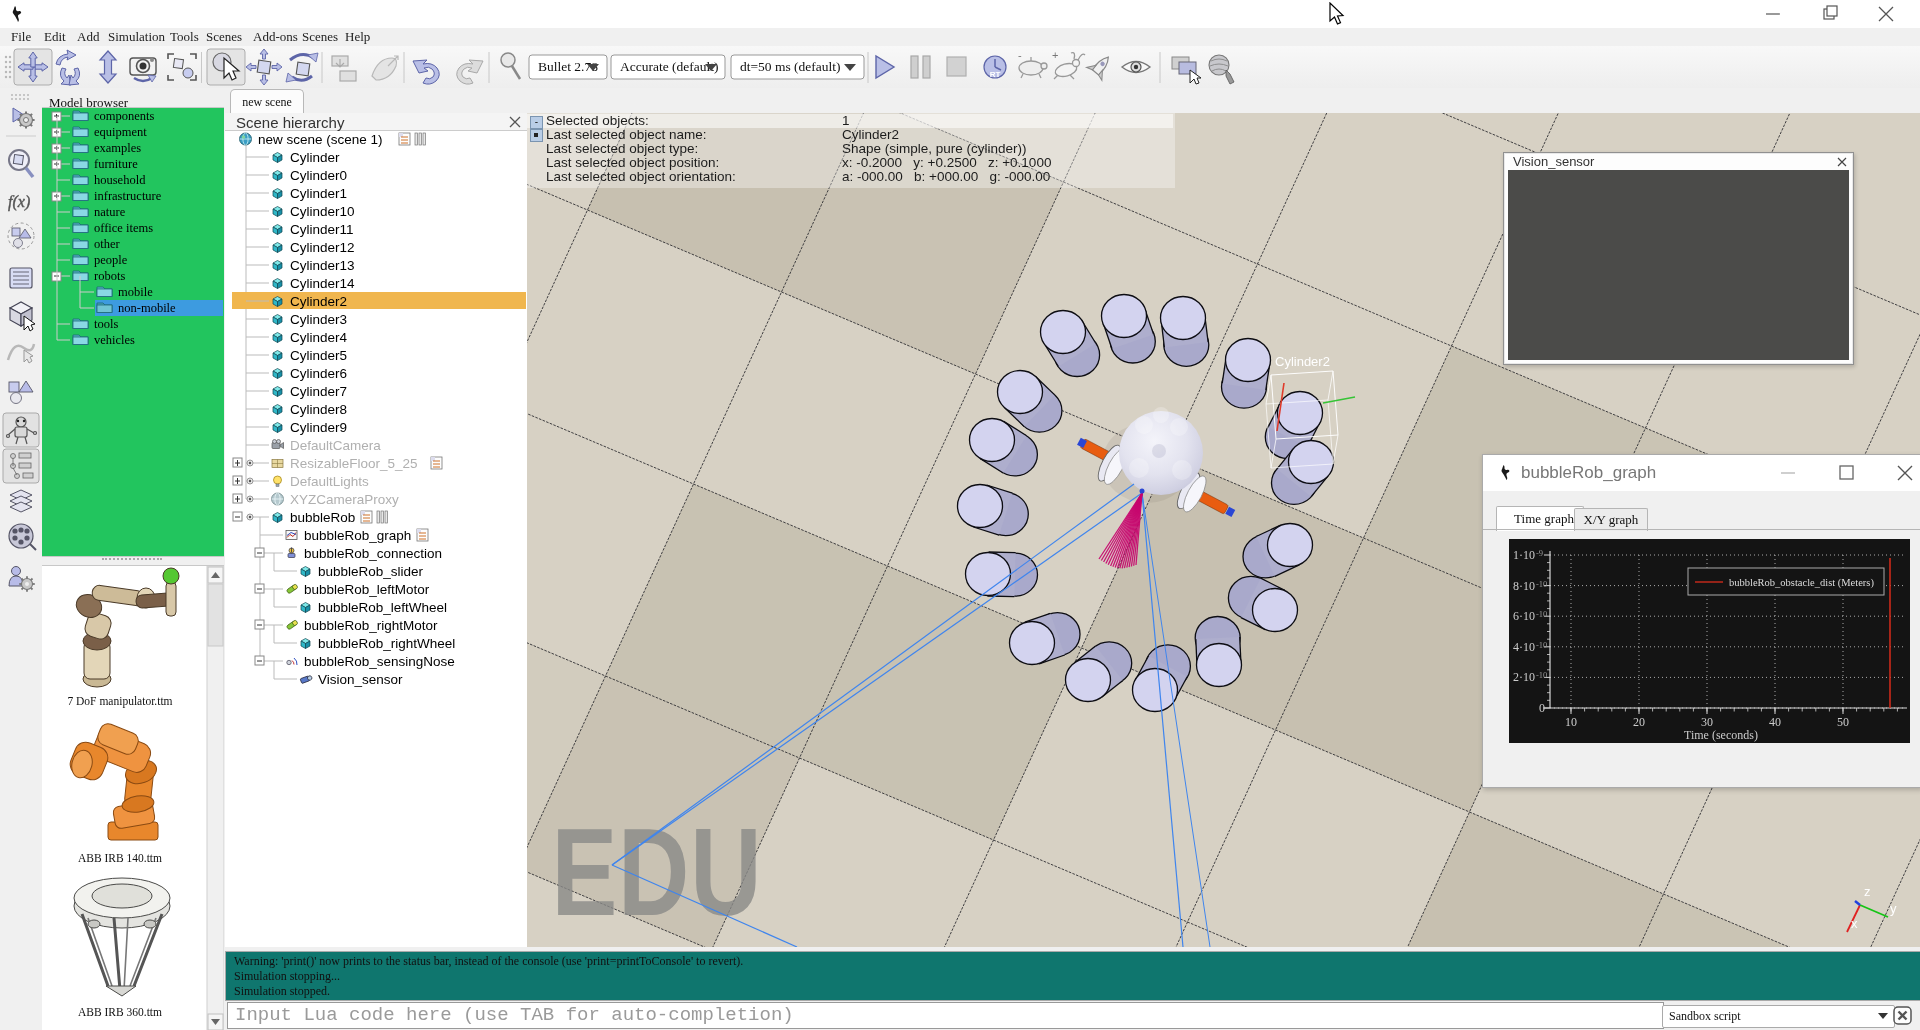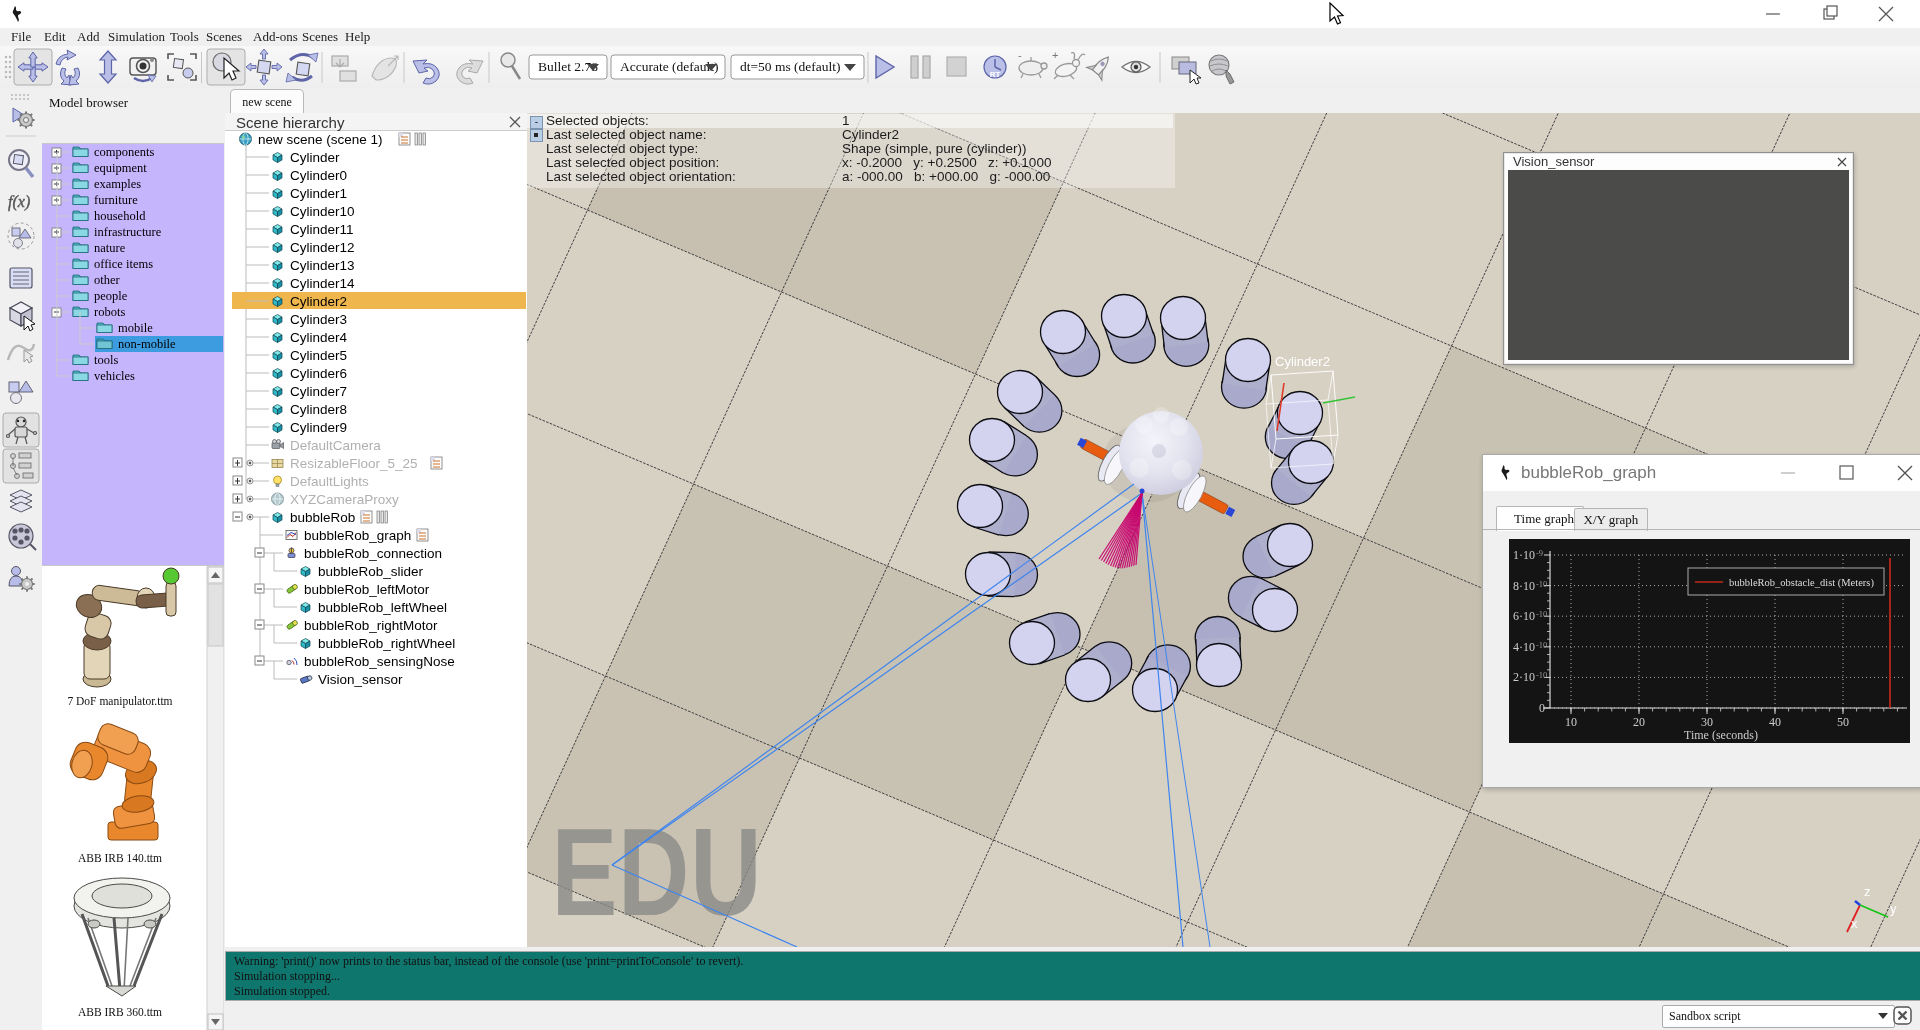--- a/index.html
+++ b/index.html
@@ -12,21 +12,21 @@
   #menubar span{position:absolute;top:1px;}
   #toolbar{position:absolute;left:0;top:46px;width:1920px;height:42px;
     background:linear-gradient(#f8f8f8,#eeeeee);border-bottom:1px solid #d8d8d8;}
   #tabrow{position:absolute;left:0;top:88px;width:1920px;height:25px;background:#f0f0f0;border-bottom:1px solid #ffffff;}
   #newscenetab{position:absolute;left:230px;top:1px;width:72px;height:24px;background:#fcfcfc;
     border:1px solid #b8b8b8;border-bottom:none;border-radius:5px 5px 0 0;
     font-family:"Liberation Serif",serif;font-size:12px;text-align:center;line-height:24px;color:#111;}
   #leftstrip{position:absolute;left:0;top:88px;width:42px;height:942px;background:#f0f0f0;border-right:1px solid #d4d4d4;}
   #modelbrowser{position:absolute;left:42px;top:88px;width:183px;height:942px;background:#f0f0f0;}
   #mbheader{position:absolute;left:7px;top:7px;font-family:"Liberation Serif",serif;font-size:13px;color:#111;}
-  #mbtree{position:absolute;left:0px;top:19px;width:182px;height:448px;background:#c4b5fd;border-top:1px solid #c8c8c8;border-bottom:1px solid #c8c8c8;margin-top:36px;}
+  #mbtree{position:absolute;left:0px;top:19px;width:182px;height:448px;background:#22c55e;border-top:1px solid #c8c8c8;border-bottom:1px solid #c8c8c8;}
   #mbthumbs{position:absolute;left:0px;top:477px;width:182px;height:465px;background:#ffffff;border-top:1px solid #c8c8c8;}
   #hierpanel{position:absolute;left:225px;top:113px;width:302px;height:834px;background:#ffffff;border-right:1px solid #c0c0c0;}
   #hierheader{position:absolute;left:0;top:0;width:302px;height:17px;background:#f4f4f4;border-bottom:1px solid #cccccc;}
   #viewport{position:absolute;left:527px;top:113px;width:1393px;height:834px;background:#d6d0c3;overflow:hidden;}
   #statusbar{position:absolute;left:225px;top:951px;width:1694px;height:48px;background:#0f766e;border:1px solid #aaaaaa;
     font-family:"Liberation Serif",serif;font-size:12px;color:#111;}
   #inputrow{position:absolute;left:225px;top:1002px;width:1695px;height:28px;background:#f0f0f0;}
   #luainput{position:absolute;left:2px;top:0px;width:1428px;height:25px;background:#ffffff;border:1px solid #999;
     font-family:"Liberation Mono",monospace;font-size:19px;color:#9a9a9a;line-height:25px;padding-left:7px;}
   #sandbox{position:absolute;left:1437px;top:3px;width:225px;height:21px;background:#ffffff;border:1px solid #aaa;border-radius:2px;
@@ -967,20 +967,21 @@
   <div style="position:absolute;left:19px;top:42px">Last selected object position:</div>
       <div style="position:absolute;left:315px;top:42px">x: -0.2000&nbsp;&nbsp;&nbsp;y: +0.2500&nbsp;&nbsp;&nbsp;z: +0.1000</div>
   <div style="position:absolute;left:19px;top:56px">Last selected object orientation:</div>
       <div style="position:absolute;left:315px;top:56px">a: -000.00&nbsp;&nbsp;&nbsp;b: +000.00&nbsp;&nbsp;&nbsp;g: -000.00</div>
 </div>
 </div>
 <div id="statusbar">
   <div style="padding:2px 0 0 8px">Warning: 'print()' now prints to the status bar, instead of the console (use 'print=printToConsole' to revert).<br>Simulation stopping...<br>Simulation stopped.</div>
 </div>
 <div id="inputrow">
+  <div id="luainput">Input Lua code here (use TAB for auto-completion)</div>
   <div id="sandbox">Sandbox script<svg class="abs" style="right:6px;top:7px" width="10" height="7">
         <path d="M0 0 L10 0 L5 6 Z" fill="#333"></path>
       </svg></div>
   <svg class="abs" style="left:1668px;top:4px" width="20" height="20" viewBox="0 0 20 20">
     <rect x="1" y="1" width="17" height="17" rx="4" fill="#fdfdfd" stroke="#555" stroke-width="1.5"></rect>
     <path d="M5.5 5.5 L13.5 13.5 M13.5 5.5 L5.5 13.5" stroke="#555" stroke-width="2.4"></path>
   </svg>
 </div>
 <svg class="abs" style="left:1328px;top:2px" width="22" height="26" viewBox="0 0 22 26">
   <path d="M2 1 L2 19 L6.5 15 L9.5 22 L12.5 20.6 L9.5 14 L15 13.5 Z" fill="#fff" stroke="#000" stroke-width="1.2"></path>

